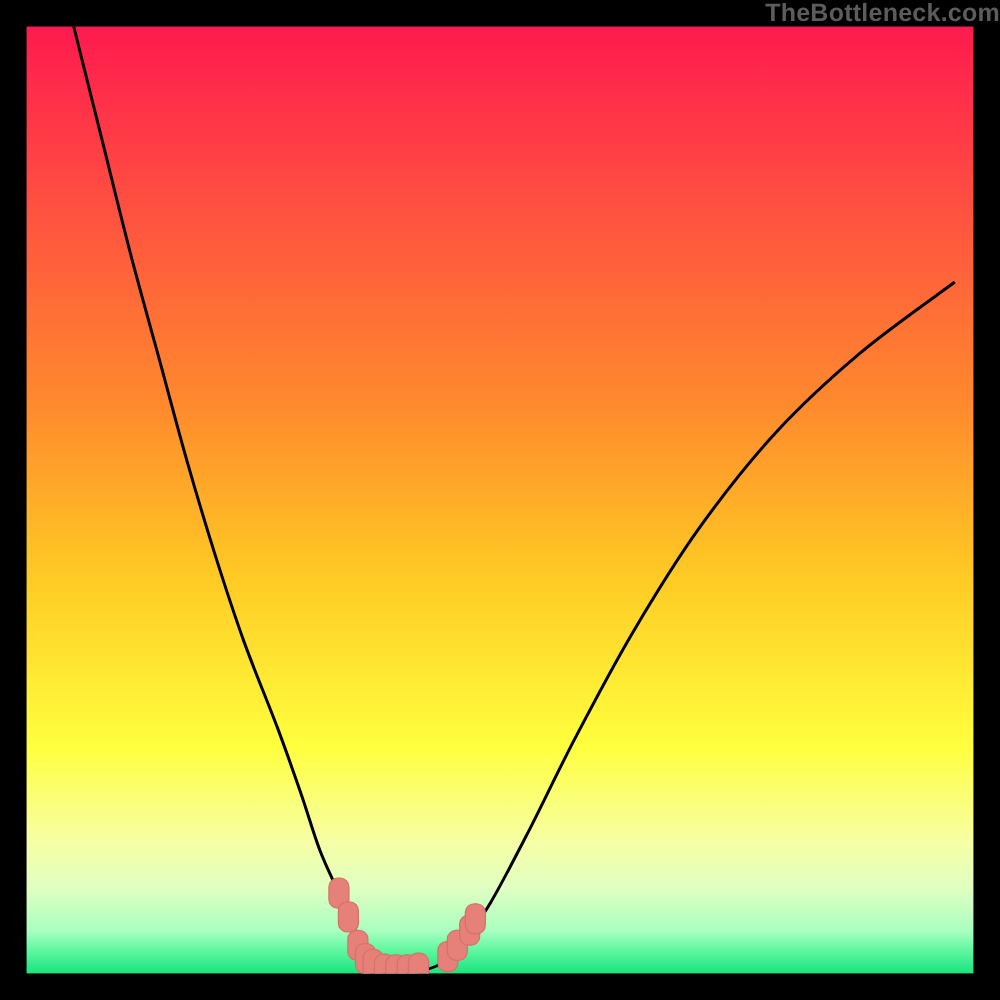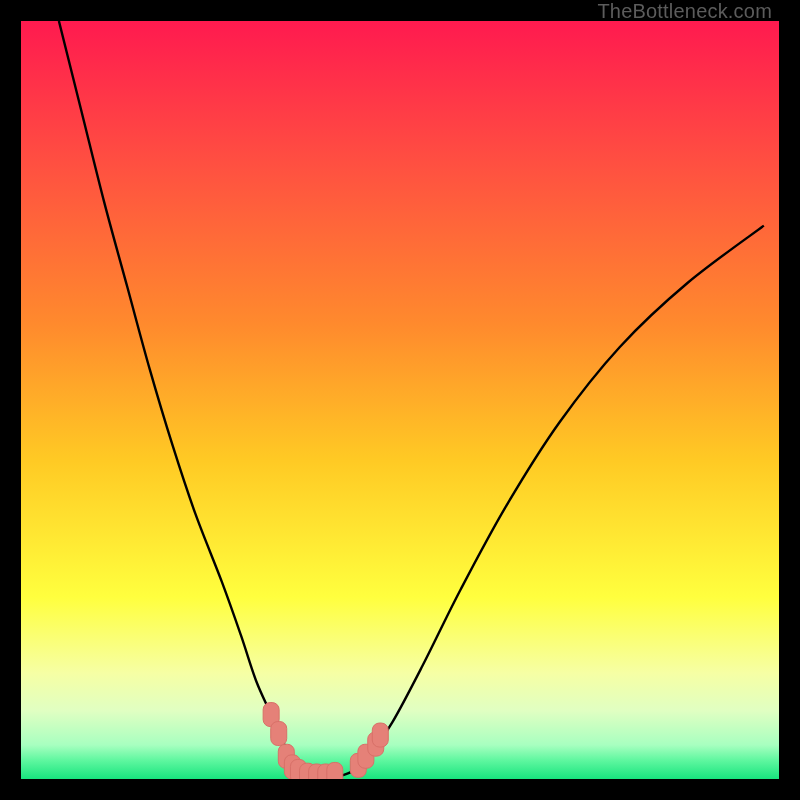--- a/index.html
+++ b/index.html
@@ -25,24 +25,24 @@
     width: 758px;
     height: 758px;
     overflow: hidden;
   }
   .watermark {
     position: absolute;
     top: 0px;
     left: 0;
     width: 800px;
     text-align: right;
-    padding-right: 28px;
+    padding-right: 0;
     box-sizing: border-box;
     font-size: 20px;
-    font-weight: 400;
+    font-weight: 700;
     color: #5c5c5c;
     letter-spacing: 0.2px;
     z-index: 10;
     font-family: Arial, sans-serif;
   }
   svg { display: block; }
 </style>
 </head>
 <body>
 

